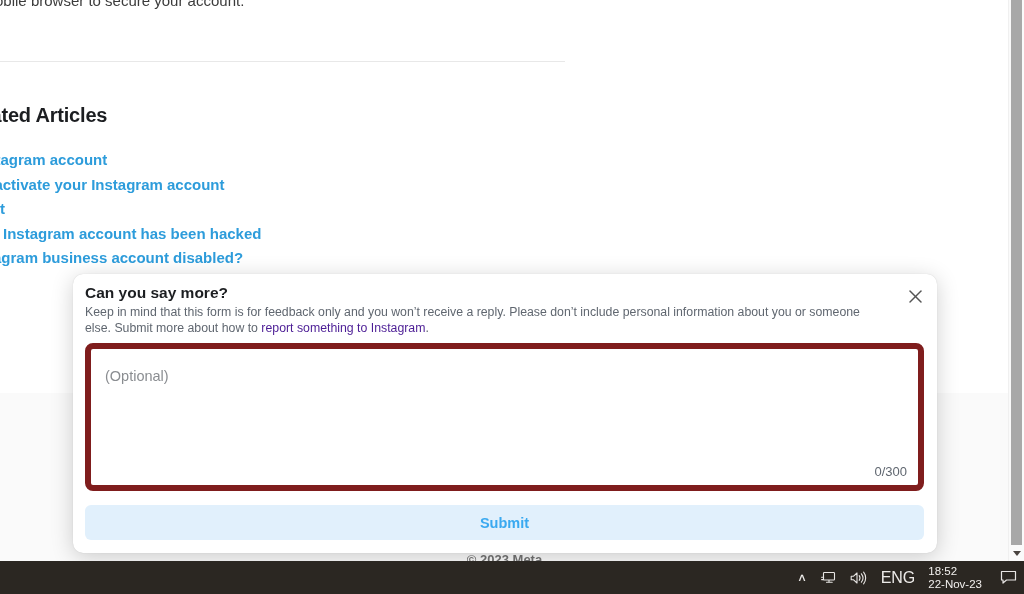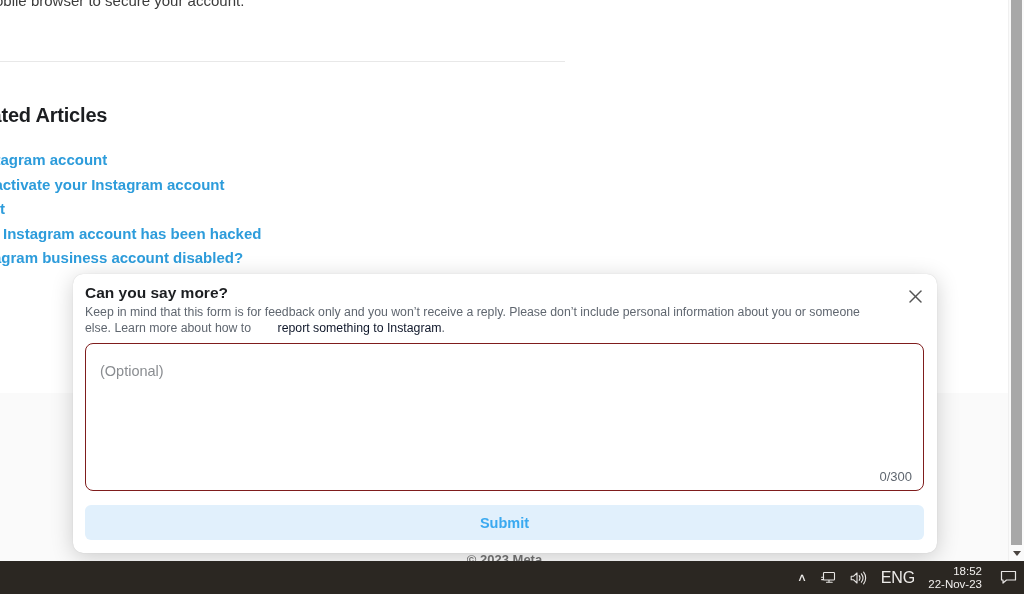--- a/index.html
+++ b/index.html
@@ -178,33 +178,32 @@
   .modal-desc {
     position: absolute;
     left: 12px;
     top: 31px;
     width: 790px;
     font-size: 12.3px;
     line-height: 15.5px;
     color: #606770;
   }
   .modal-desc a {
-    color: #0f172a;
+    color: #4c1d95;
     text-decoration: none;
-    margin-left: 23px;
   }
 
   .textarea-box {
     position: absolute;
     left: 12px;
     top: 69px;
     width: 839px;
     height: 148px;
     box-sizing: border-box;
-    border: 1px solid #7f1d1d;
+    border: 6px solid #7f1d1d;
     border-radius: 8px;
     background: #ffffff;
   }
   .textarea-box .ta-placeholder {
     position: absolute;
     left: 14px;
     top: 19px;
     font-size: 14.5px;
     color: #8a8d91;
   }
@@ -260,21 +259,21 @@
     color: #eceae8;
     font-size: 16px;
   }
   #tray .chev {
     font-size: 11px;
     transform: scaleX(1.25);
   }
   .clock {
     display: flex;
     flex-direction: column;
-    align-items: flex-end;
+    align-items: flex-start;
     justify-content: center;
     height: 33px;
     padding: 0 10px 0 6px;
     line-height: 13px;
     font-size: 11.5px;
     color: #f2f0ee;
   }
   .action-center {
     display: flex;
     align-items: center;
@@ -311,21 +310,21 @@
   <div id="modal">
     <div class="modal-title">Can you say more?</div>
 
     <div class="modal-close">
       <svg width="15" height="15" viewBox="0 0 15 15" aria-hidden="true">
         <line x1="2" y1="2" x2="13" y2="13" stroke="#555" stroke-width="1.5" stroke-linecap="round"></line>
         <line x1="13" y1="2" x2="2" y2="13" stroke="#555" stroke-width="1.5" stroke-linecap="round"></line>
       </svg>
     </div>
 
-    <div class="modal-desc"><span>Keep in mind that this form is for feedback only and you won’t receive a reply. Please don’t include personal information about you or someone else. Learn more about how to </span><a href="#">report something to Instagram</a><span>.</span></div>
+    <div class="modal-desc"><span>Keep in mind that this form is for feedback only and you won’t receive a reply. Please don’t include personal information about you or someone else. Submit more about how to </span><a href="#">report something to Instagram</a><span>.</span></div>
 
     <div class="textarea-box">
       <div class="ta-placeholder">(Optional)</div>
       <div class="ta-counter">0/300</div>
     </div>
 
     <button class="submit-btn">Submit</button>
   </div>
 
   <div id="scrollbar">

